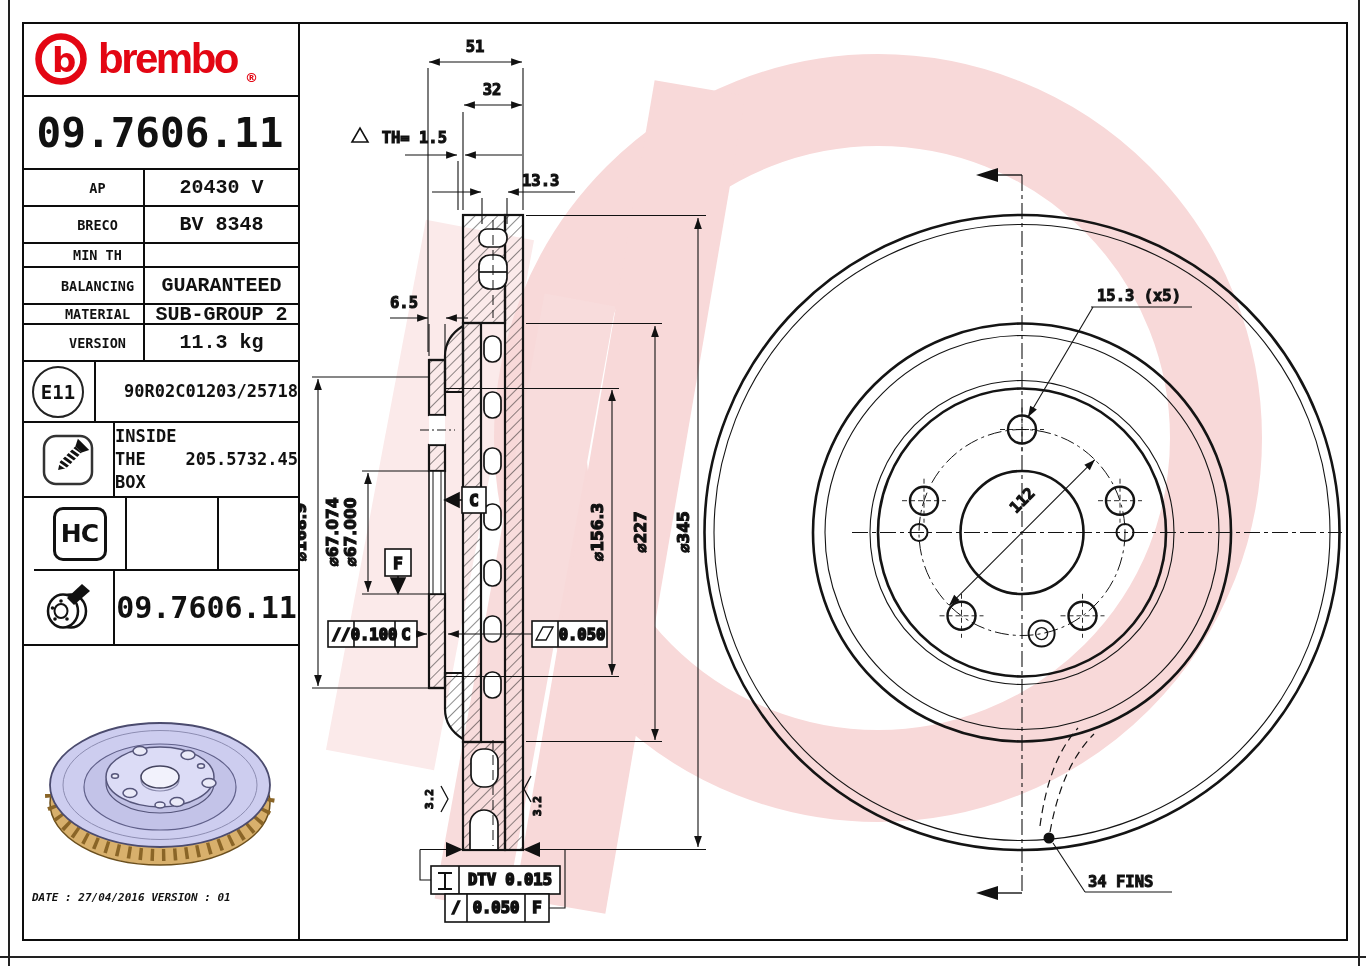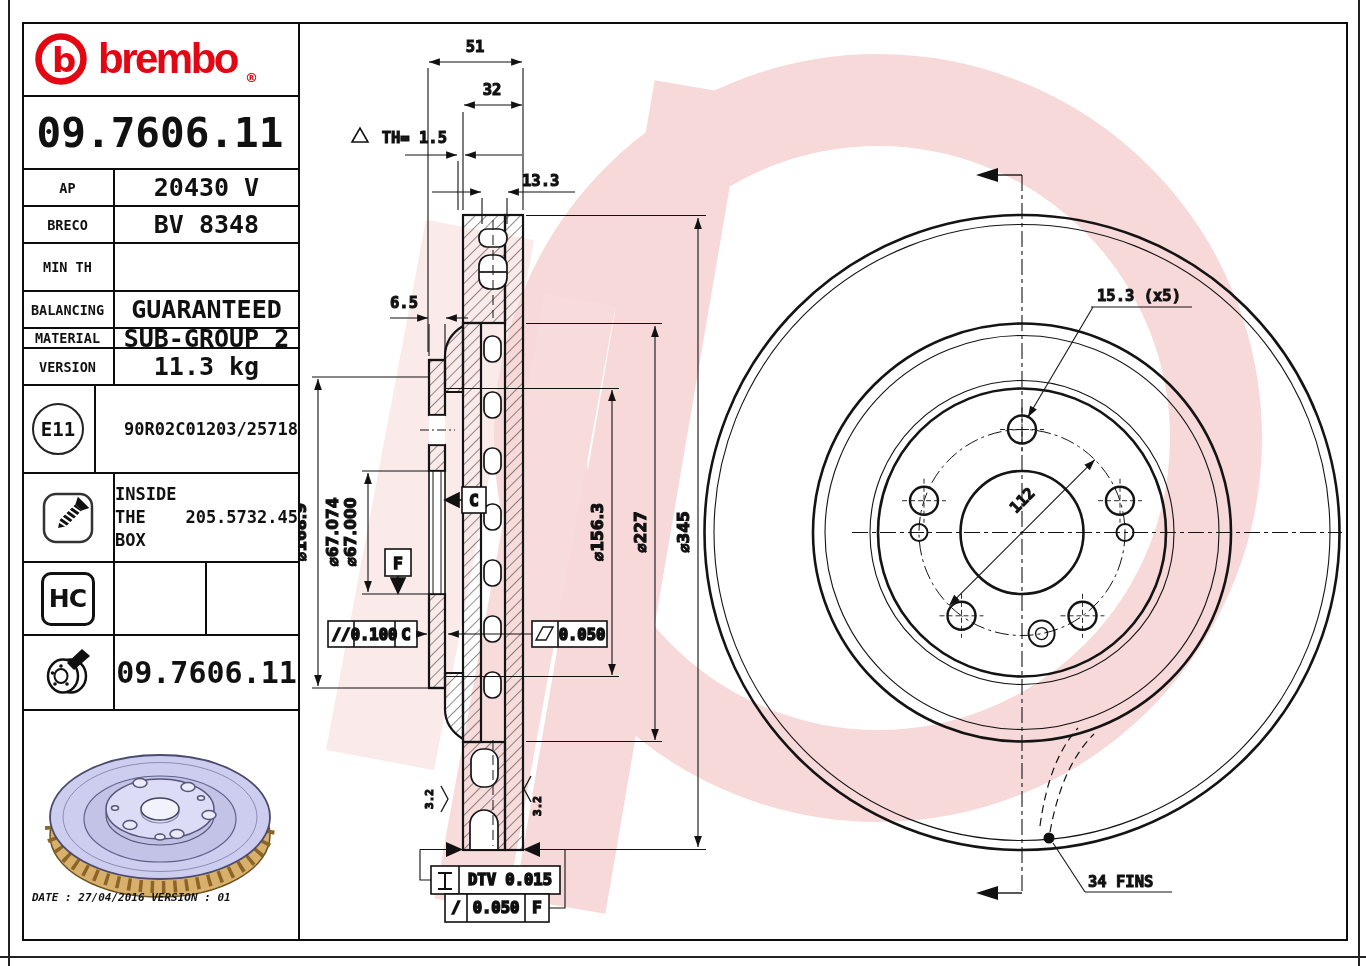--- a/index.html
+++ b/index.html
@@ -13,39 +13,39 @@
   
   #frame{left:22px;top:22px;width:1326px;height:919px;box-sizing:border-box;
          border:2.5px solid #0d0d0d;z-index:3;pointer-events:none;}
   
   #panel{left:22px;top:22px;width:278px;height:919px;background:#fff;z-index:2;
          box-sizing:border-box;border-right:2.5px solid #0d0d0d;display:flex;flex-direction:column;}
   .row{display:flex;border-bottom:2.5px solid #0d0d0d;box-sizing:border-box;flex:0 0 auto;background:#fff;}
   .lab{width:93px;box-sizing:border-box;border-right:2.5px solid #0d0d0d;display:flex;
        align-items:center;justify-content:center;font-weight:bold;font-size:13.5px;letter-spacing:0px;}
   .val{flex:1;display:flex;align-items:center;justify-content:center;font-weight:bold;
-       font-size:25px;white-space:pre;}
+       font-size:20px;white-space:pre;font-family:Liberation Mono, monospace;}
   .icell{width:93px;box-sizing:border-box;border-right:2.5px solid #0d0d0d;display:flex;
          align-items:center;justify-content:center;}
   #logo-row{height:75px;align-items:center;padding-left:12px;gap:8px;}
   #brand-word{font-family:Liberation Sans, sans-serif;font-weight:bold;font-size:42px;
               color:#e30613;letter-spacing:-2.5px;line-height:1;}
   #brand-reg{font-family:"DejaVu Sans",sans-serif;font-weight:bold;font-size:13px;color:#e30613;
              align-self:flex-end;margin-bottom:10px;}
   #pn-row{height:73px;}
   #pn{width:100%;text-align:center;font-size:41px;font-weight:bold;letter-spacing:0px;
       display:flex;align-items:center;justify-content:center;}
-  .srow{height:37px;}
-  #e11-row{height:88px;gap:28px;}
+  .srow{height:37px;padding-left:30px;}
+  #e11-row{height:61px;gap:28px;}
   .val2{flex:1;display:flex;flex-direction:row;align-items:center;justify-content:center;
         font-weight:bold;font-size:17px;line-height:1.35;}
   #e11-badge{width:48px;height:48px;border:2.5px solid #222;border-radius:50%;display:flex;
              align-items:center;justify-content:center;font-weight:bold;font-size:19px;}
-  #screw-row{height:89px;}
-  #hc-row{height:73px;}
+  #screw-row{height:75px;}
+  #hc-row{height:73px;margin-left:12px;}
   #hc-badge{width:48px;height:48px;border:3px solid #111;border-radius:10px;display:flex;
             align-items:center;justify-content:center;font-family:"DejaVu Sans",sans-serif;
             font-weight:bold;font-size:25px;letter-spacing:-1px;}
   .hc-mid{width:92px;box-sizing:border-box;border-right:2.5px solid #0d0d0d;}
   .hc-right{flex:1;}
   #pn2-row{height:75px;}
   #pn2{flex:1;display:flex;align-items:center;justify-content:center;font-size:30px;font-weight:bold;}
   #pic-row{flex:1;border-bottom:none;display:flex;align-items:center;justify-content:center;}
   #footer{left:32px;top:887px;height:20px;z-index:4;display:flex;align-items:center;
           font-weight:bold;font-size:11px;white-space:pre;font-style:italic;}
@@ -332,21 +332,21 @@
     </div>
 
     <div class="row srow">
       <div class="lab">AP</div>
       <div class="val">20430 V</div>
     </div>
     <div class="row srow">
       <div class="lab">BRECO</div>
       <div class="val">BV 8348</div>
     </div>
-    <div class="row srow" style="height:48px">
+    <div class="row srow" style="height:24px">
       <div class="lab">MIN TH</div>
     </div>
     <div class="row srow">
       <div class="lab">BALANCING</div>
       <div class="val">GUARANTEED</div>
     </div>
     <div class="row srow" style="height:20px">
       <div class="lab">MATERIAL</div>
       <div class="val">SUB-GROUP 2</div>
     </div>

